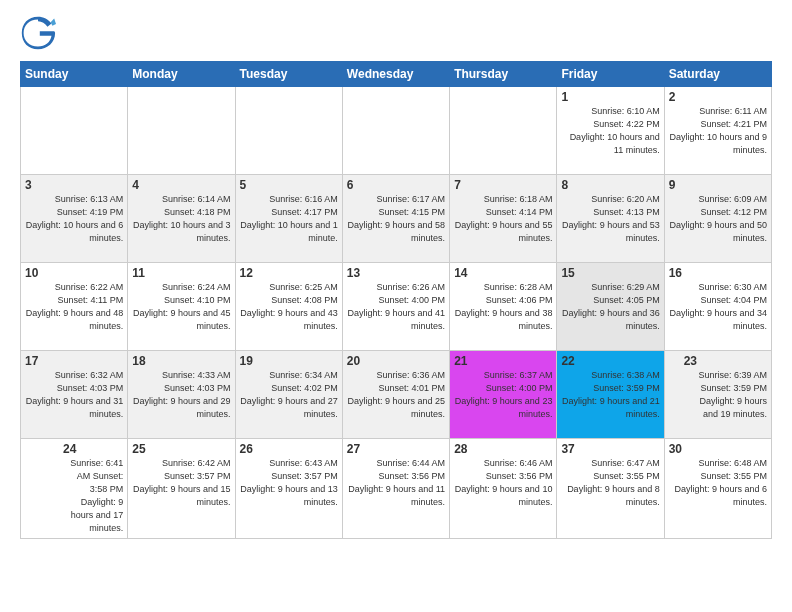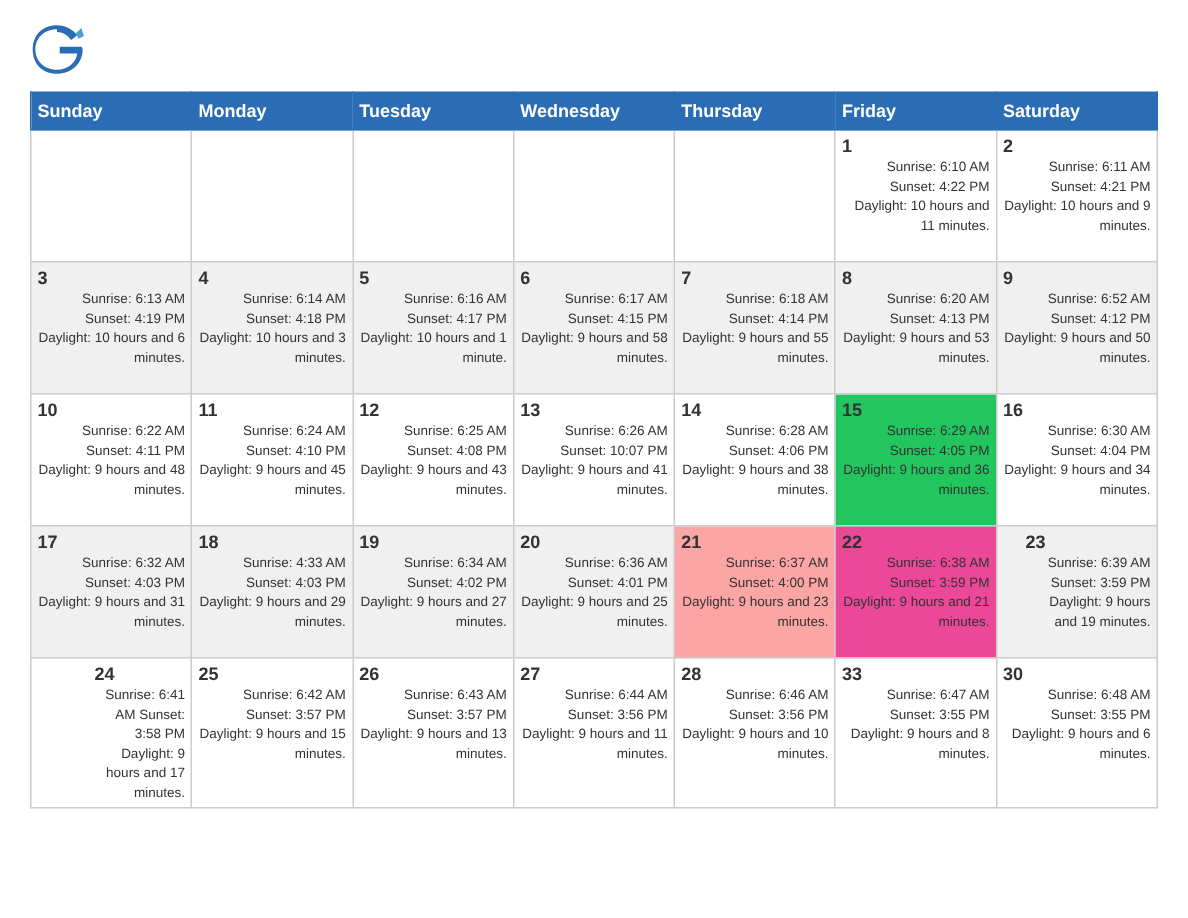--- a/index.html
+++ b/index.html
@@ -190,21 +190,21 @@
           </td>
           <td style="background: rgb(240, 240, 240);">
             <span class="day-num">8</span>
             <div class="day-info">Sunrise: 6:20 AM
 Sunset: 4:13 PM
 Daylight: 9 hours
 and 53 minutes.</div>
           </td>
           <td style="background: rgb(240, 240, 240);">
             <span class="day-num">9</span>
-            <div class="day-info">Sunrise: 6:52 AM
+            <div class="day-info">Sunrise: 6:09 AM
 Sunset: 4:12 PM
 Daylight: 9 hours
 and 50 minutes.</div>
           </td>
         </tr>
         <tr>
           <td style="background: rgb(255, 255, 255);">
             <span class="day-num">10</span>
             <div class="day-info">Sunrise: 6:22 AM
 Sunset: 4:11 PM
@@ -221,32 +221,32 @@
           <td style="background: rgb(255, 255, 255);">
             <span class="day-num">12</span>
             <div class="day-info">Sunrise: 6:25 AM
 Sunset: 4:08 PM
 Daylight: 9 hours
 and 43 minutes.</div>
           </td>
           <td style="background: rgb(255, 255, 255);">
             <span class="day-num">13</span>
             <div class="day-info">Sunrise: 6:26 AM
-Sunset: 10:07 PM
+Sunset: 4:00 PM
 Daylight: 9 hours
 and 41 minutes.</div>
           </td>
           <td style="background: rgb(255, 255, 255);">
             <span class="day-num">14</span>
             <div class="day-info">Sunrise: 6:28 AM
 Sunset: 4:06 PM
 Daylight: 9 hours
 and 38 minutes.</div>
           </td>
-          <td style="background: #22c55e;">
+          <td style="background: #e5e5e5;">
             <span class="day-num">15</span>
             <div class="day-info">Sunrise: 6:29 AM
 Sunset: 4:05 PM
 Daylight: 9 hours
 and 36 minutes.</div>
           </td>
           <td style="background: rgb(255, 255, 255);">
             <span class="day-num">16</span>
             <div class="day-info">Sunrise: 6:30 AM
 Sunset: 4:04 PM
@@ -276,28 +276,28 @@
 Daylight: 9 hours
 and 27 minutes.</div>
           </td>
           <td style="background: rgb(240, 240, 240);">
             <span class="day-num">20</span>
             <div class="day-info">Sunrise: 6:36 AM
 Sunset: 4:01 PM
 Daylight: 9 hours
 and 25 minutes.</div>
           </td>
-          <td style="background: #fca5a5;">
+          <td style="background: #d946ef;">
             <span class="day-num">21</span>
             <div class="day-info">Sunrise: 6:37 AM
 Sunset: 4:00 PM
 Daylight: 9 hours
 and 23 minutes.</div>
           </td>
-          <td style="background: #ec4899;">
+          <td style="background: #0ea5e9;">
             <span class="day-num">22</span>
             <div class="day-info">Sunrise: 6:38 AM
 Sunset: 3:59 PM
 Daylight: 9 hours
 and 21 minutes.</div>
           </td>
           <td style="background: rgb(240, 240, 240); padding-left: 19px;">
             <span class="day-num">23</span>
             <div class="day-info">Sunrise: 6:39 AM
 Sunset: 3:59 PM
@@ -335,21 +335,21 @@
 and 11 minutes.</div>
           </td>
           <td style="background: rgb(255, 255, 255);">
             <span class="day-num">28</span>
             <div class="day-info">Sunrise: 6:46 AM
 Sunset: 3:56 PM
 Daylight: 9 hours
 and 10 minutes.</div>
           </td>
           <td style="background: rgb(255, 255, 255);">
-            <span class="day-num">33</span>
+            <span class="day-num">37</span>
             <div class="day-info">Sunrise: 6:47 AM
 Sunset: 3:55 PM
 Daylight: 9 hours
 and 8 minutes.</div>
           </td>
           <td style="background: rgb(255, 255, 255);">
             <span class="day-num">30</span>
             <div class="day-info">Sunrise: 6:48 AM
 Sunset: 3:55 PM
 Daylight: 9 hours

